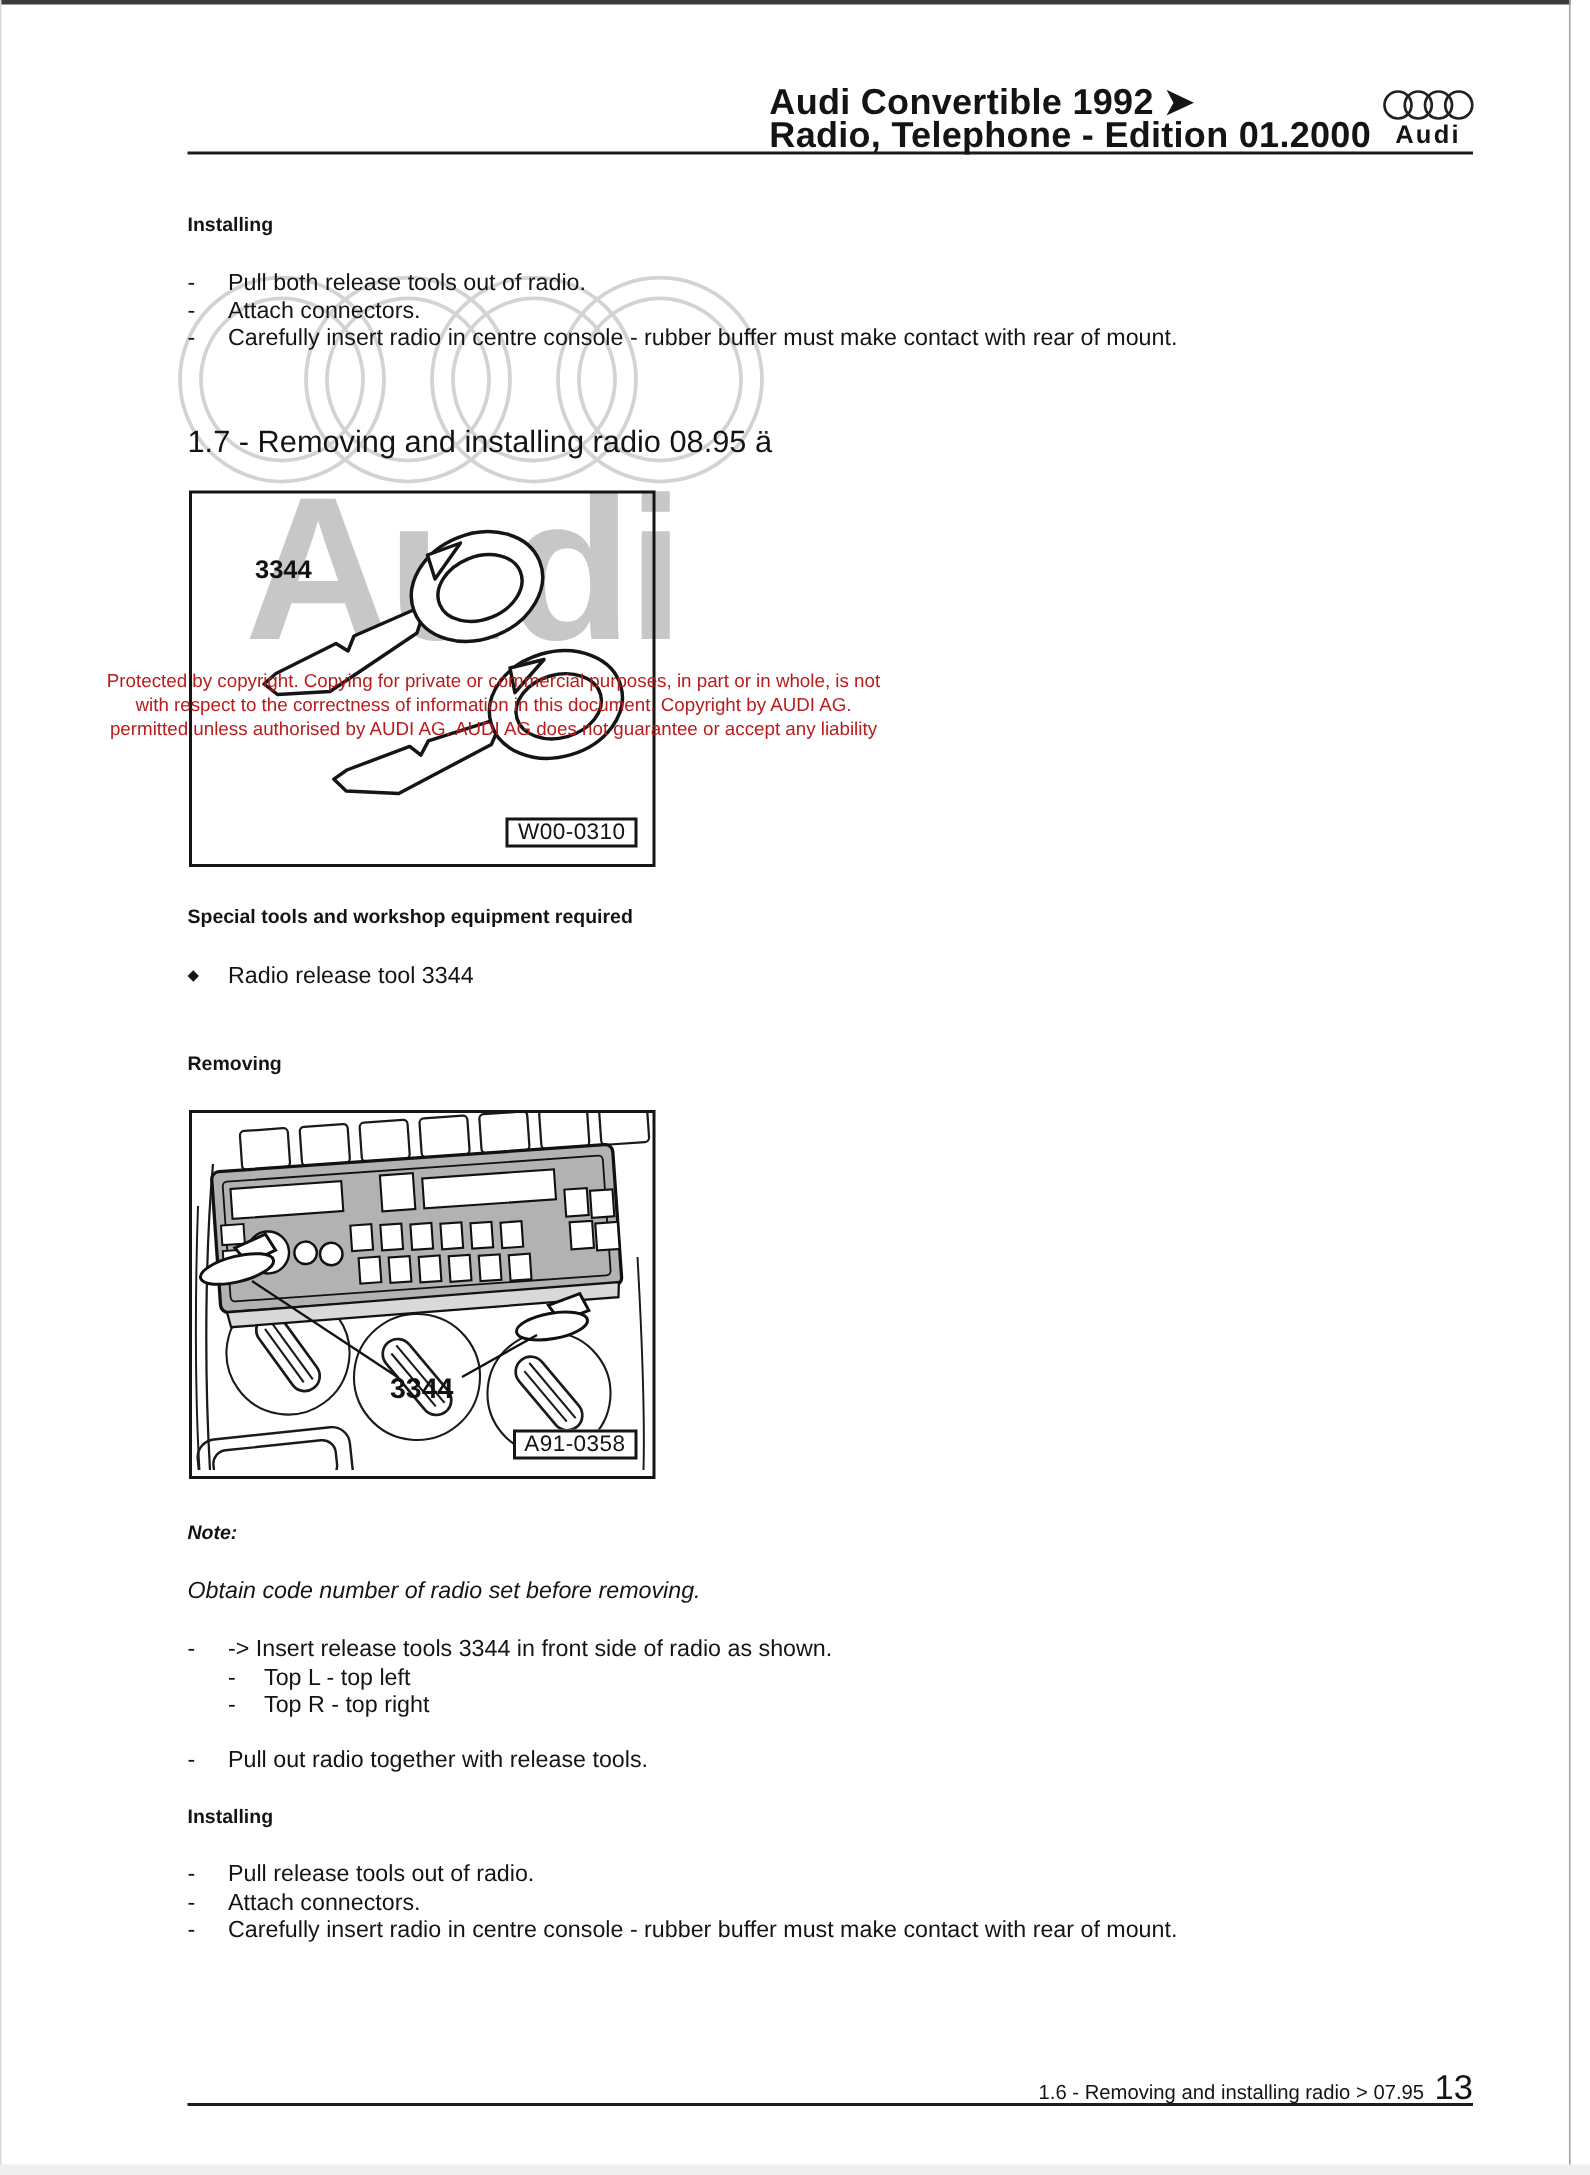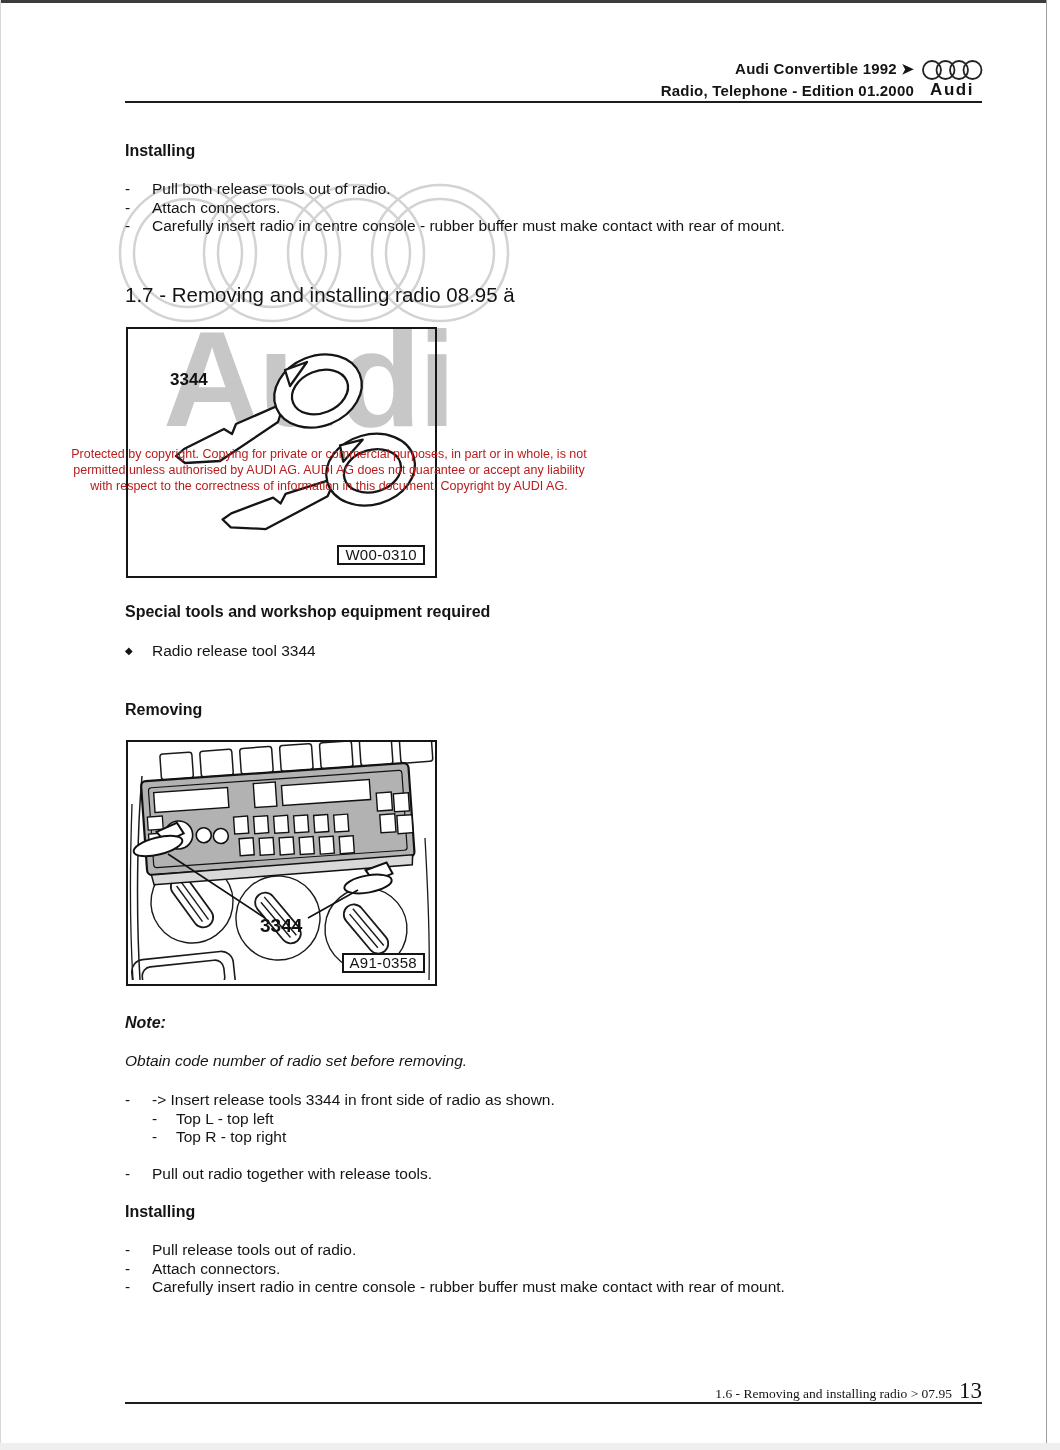--- a/index.html
+++ b/index.html
@@ -7,57 +7,57 @@
     position:relative; width:1060px; height:1450px; background:#ffffff;
     font-family:"Liberation Sans", sans-serif; color:#141414; overflow:hidden;
   }
   
   .edge-top    { position:absolute; top:0; left:0; width:1047px; height:3px; background:#3c3c3c; }
   .edge-left   { position:absolute; top:0; left:0; width:1px; height:1450px; background:#d8d8d8; }
   .edge-right  { position:absolute; top:0; left:1046px; width:1px; height:1450px; background:#9c9c9c; }
   .edge-bottom { position:absolute; top:1443px; left:0; width:1060px; height:7px; background:#efefef; }
 
   
-  .hdr-text { position:absolute; top:58px; right:146px; text-align:right;
-              font-weight:bold; font-size:15px; line-height:21.5px; letter-spacing:.2px; z-index:2; }
+  .hdr-text { position:absolute; top:58px; right:146px; text-align:left;
+              font-weight:bold; font-size:24px; line-height:21.5px; letter-spacing:.2px; z-index:2; }
   .hdr-logo { position:absolute; top:59px; right:76px; width:64px; text-align:center; z-index:2; }
   .hdr-logo svg { display:block; margin:0 auto; }
   .logo-word { font-weight:bold; font-size:17px; letter-spacing:1.5px; line-height:18px; }
   .hdr-rule  { position:absolute; top:101px; left:125px; width:857px; height:2px; background:#1c1c1c; }
 
   
   .wm-rings { position:absolute; left:118px; top:182px; z-index:0; }
   .wm-audi  { position:absolute; left:163px; top:320px; z-index:0; font-weight:bold;
               font-size:136px; line-height:118px; letter-spacing:-3px; color:#c7c7c7; }
   .wm-copy  { position:absolute; left:18px; top:447px; width:622px; text-align:center; z-index:3;
               color:#b91c1c; font-size:12.5px; line-height:15.8px; }
 
   
   .h1 { position:absolute; left:125px; top:283px; font-size:20.5px; font-weight:normal; z-index:2; }
-  .h2 { position:absolute; left:125px; font-size:16px; font-weight:bold; z-index:2; }
+  .h2 { position:absolute; left:125px; font-size:13px; font-weight:bold; z-index:2; }
   .body-block { position:absolute; left:125px; width:812px; font-size:15.5px; line-height:18.6px; z-index:2; }
   .li  { display:flex; }
   .li .b  { flex:none; width:27px; }
   .li.sub { margin-left:27px; }
   .li.sub .b { width:24px; }
   .diamond { font-size:10px; line-height:18.6px; }
   .it { font-style:italic; }
 
   
   .fig { position:absolute; left:126px; width:307px; border:2px solid #151515; z-index:1; }
   #fig1 { top:327px; height:247px; background:transparent; }
   #fig2 { top:740px; height:242px; background:#ffffff; }
   .figref { position:absolute; right:10px; bottom:11px; border:2px solid #151515; background:#fff;
             font-size:15px; line-height:15px; padding:0 6px 1px; letter-spacing:.3px; z-index:4; }
   .fig svg { display:block; }
   .fig text { font-family:"Liberation Sans", sans-serif; font-weight:bold; fill:#111; }
 
   
   .ft-rule { position:absolute; top:1402px; left:125px; width:857px; height:2px; background:#1c1c1c; }
-  .footer  { position:absolute; top:1374px; right:78px; display:flex; align-items:baseline; gap:7px; z-index:2;font-family:Liberation Serif, serif; }
+  .footer  { position:absolute; top:1374px; right:78px; display:flex; align-items:baseline; gap:7px; z-index:2; }
   .footer .bc { font-size:13.5px; }
   .footer .pg { font-size:23px; line-height:34px; font-weight:400; }
 </style>
 </head>
 <body>
 
 <div class="page">
 
   <div class="edge-top"></div>
   <div class="edge-left"></div>
@@ -125,22 +125,22 @@
       </defs>
       <use href="#tool" fill="#ffffff" stroke="#151515" stroke-width="2.3" stroke-linejoin="round" transform="translate(184,68)"></use>
       <use href="#tool" fill="#ffffff" stroke="#151515" stroke-width="2.3" stroke-linejoin="round" transform="translate(236,146) rotate(6)"></use>
       <text x="42" y="56" font-size="17">3344</text>
     </svg>
     <div class="figref">W00-0310</div>
   </div>
 
   <div class="wm-copy">
     <div>Protected by copyright. Copying for private or commercial purposes, in part or in whole, is not</div>
+    <div>with respect to the correctness of information in this document. Copyright by AUDI AG.</div>
     <div>permitted unless authorised by AUDI AG. AUDI AG does not guarantee or accept any liability</div>
-    <div>with respect to the correctness of information in this document. Copyright by AUDI AG.</div>
   </div>
 
   <div class="h2" style="top:603px">Special tools and workshop equipment required</div>
   <div class="body-block" style="top:642px">
     <div class="li">
       <span class="b diamond">◆</span>
       <span>Radio release tool 3344</span>
     </div>
   </div>
 

